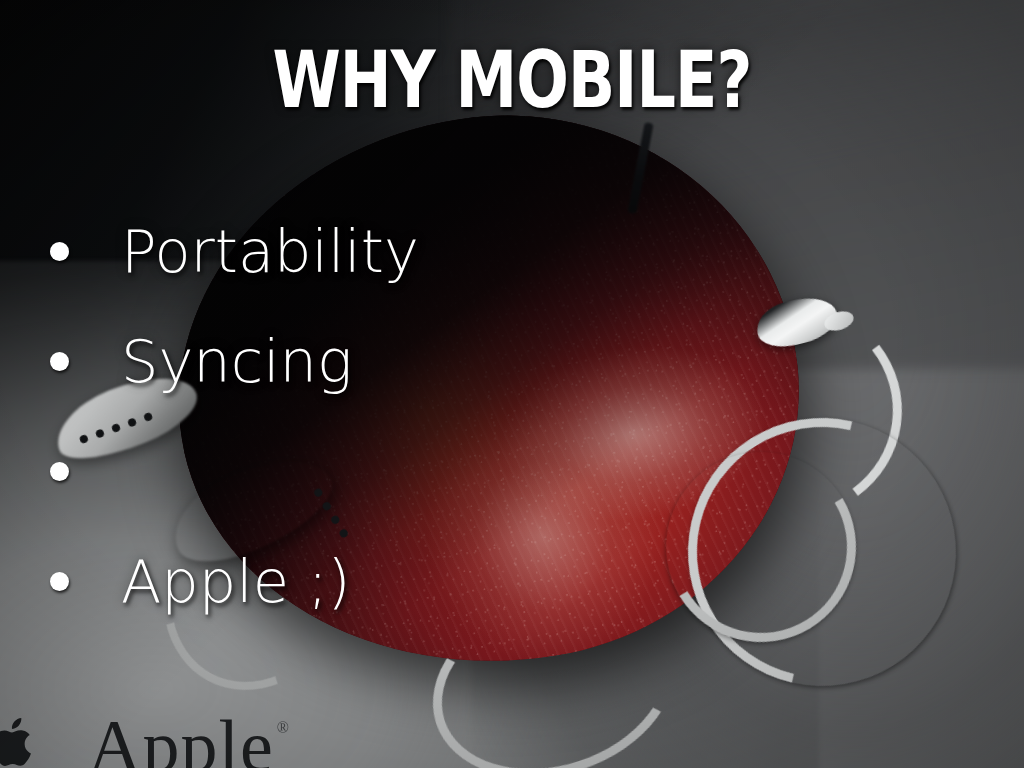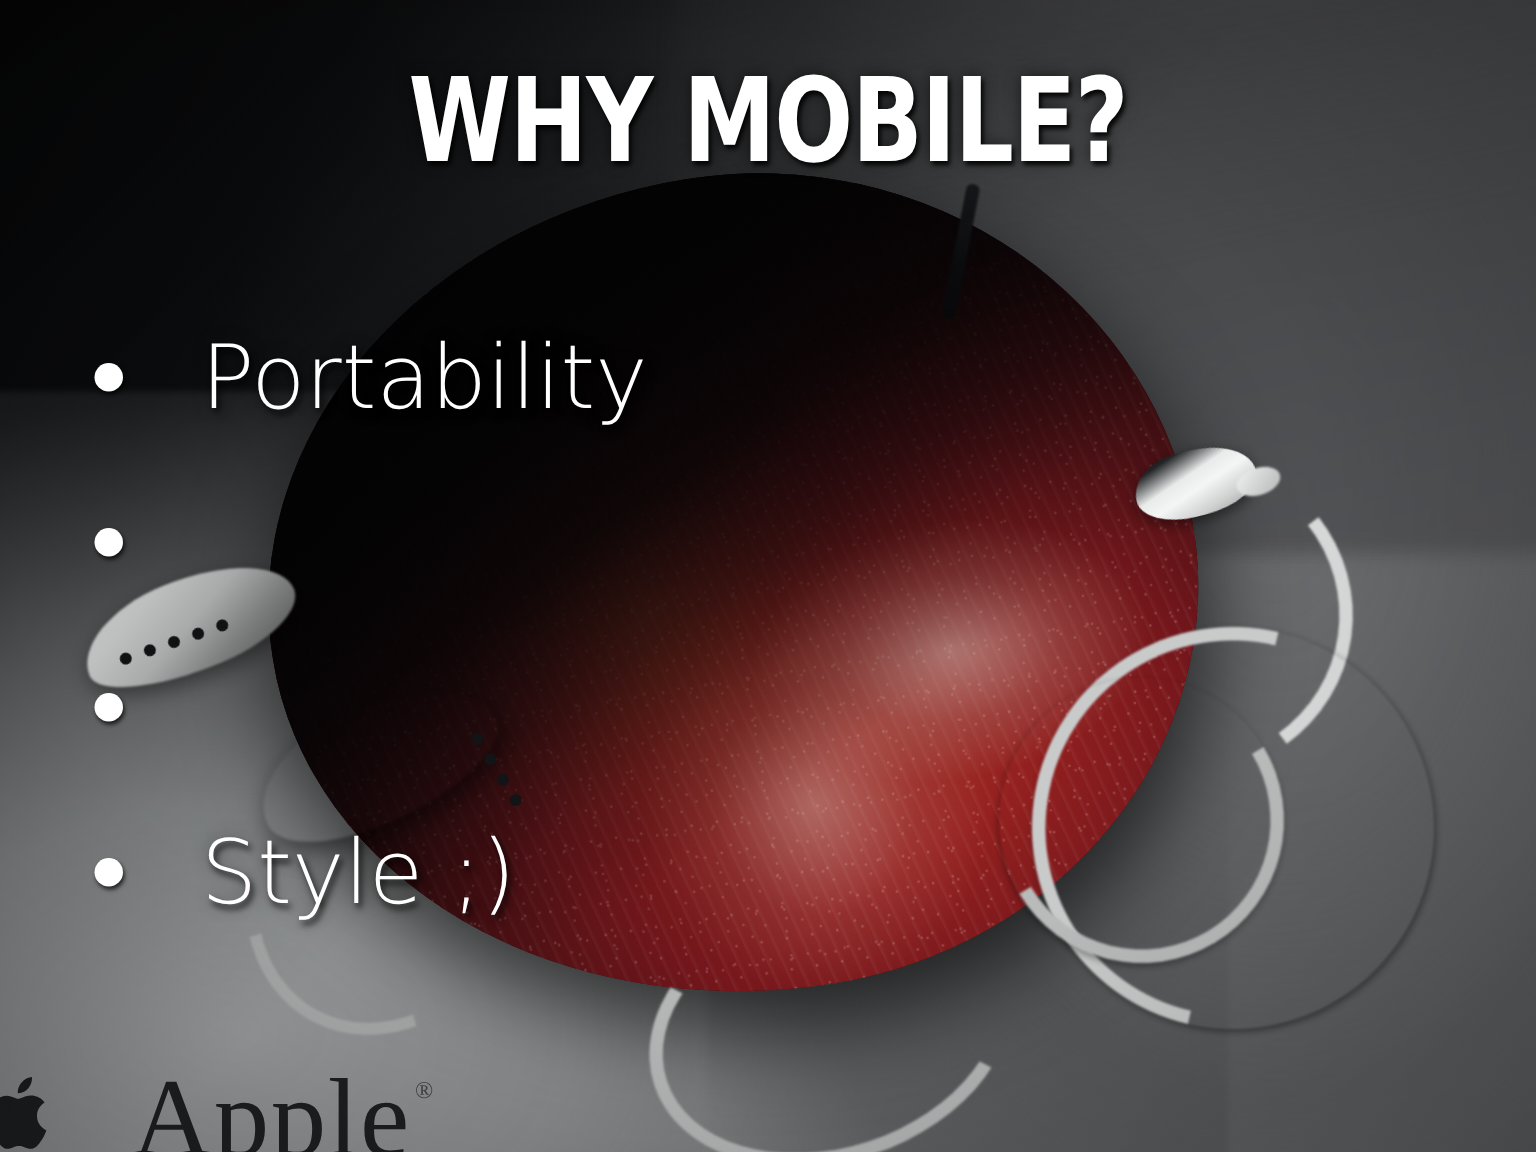--- a/index.html
+++ b/index.html
@@ -382,21 +382,21 @@
     color: #ffffff;
     transform: scaleX(0.86) scaleY(1.08);
     text-shadow:
       2px 3px 3px rgba(0,0,0,0.85),
       0 0 10px rgba(0,0,0,0.55);
     white-space: nowrap;
   }
 
   .bullets {
     position: absolute;
-    left: 63px;
+    left: 50px;
     top: 196px;
     width: 660px;
     margin: 0;
     padding: 0;
     list-style: none;
   }
   .bullet {
     display: flex;
     align-items: center;
     height: 110px;
@@ -487,23 +487,24 @@
 
   <div class="slide-title">WHY MOBILE?</div>
 
   <ul class="bullets">
     <li class="bullet">
       <span class="bullet-dot"></span>
       <span class="bullet-text">Portability</span>
     </li>
     <li class="bullet">
       <span class="bullet-dot"></span>
+      <span class="bullet-text">Syncing</span>
     </li>
     <li class="bullet">
       <span class="bullet-dot"></span>
     </li>
     <li class="bullet">
       <span class="bullet-dot"></span>
-      <span class="bullet-text">Style ;)</span>
+      <span class="bullet-text">Apple ;)</span>
     </li>
   </ul>
 
 </div>
 
 </body></html>

